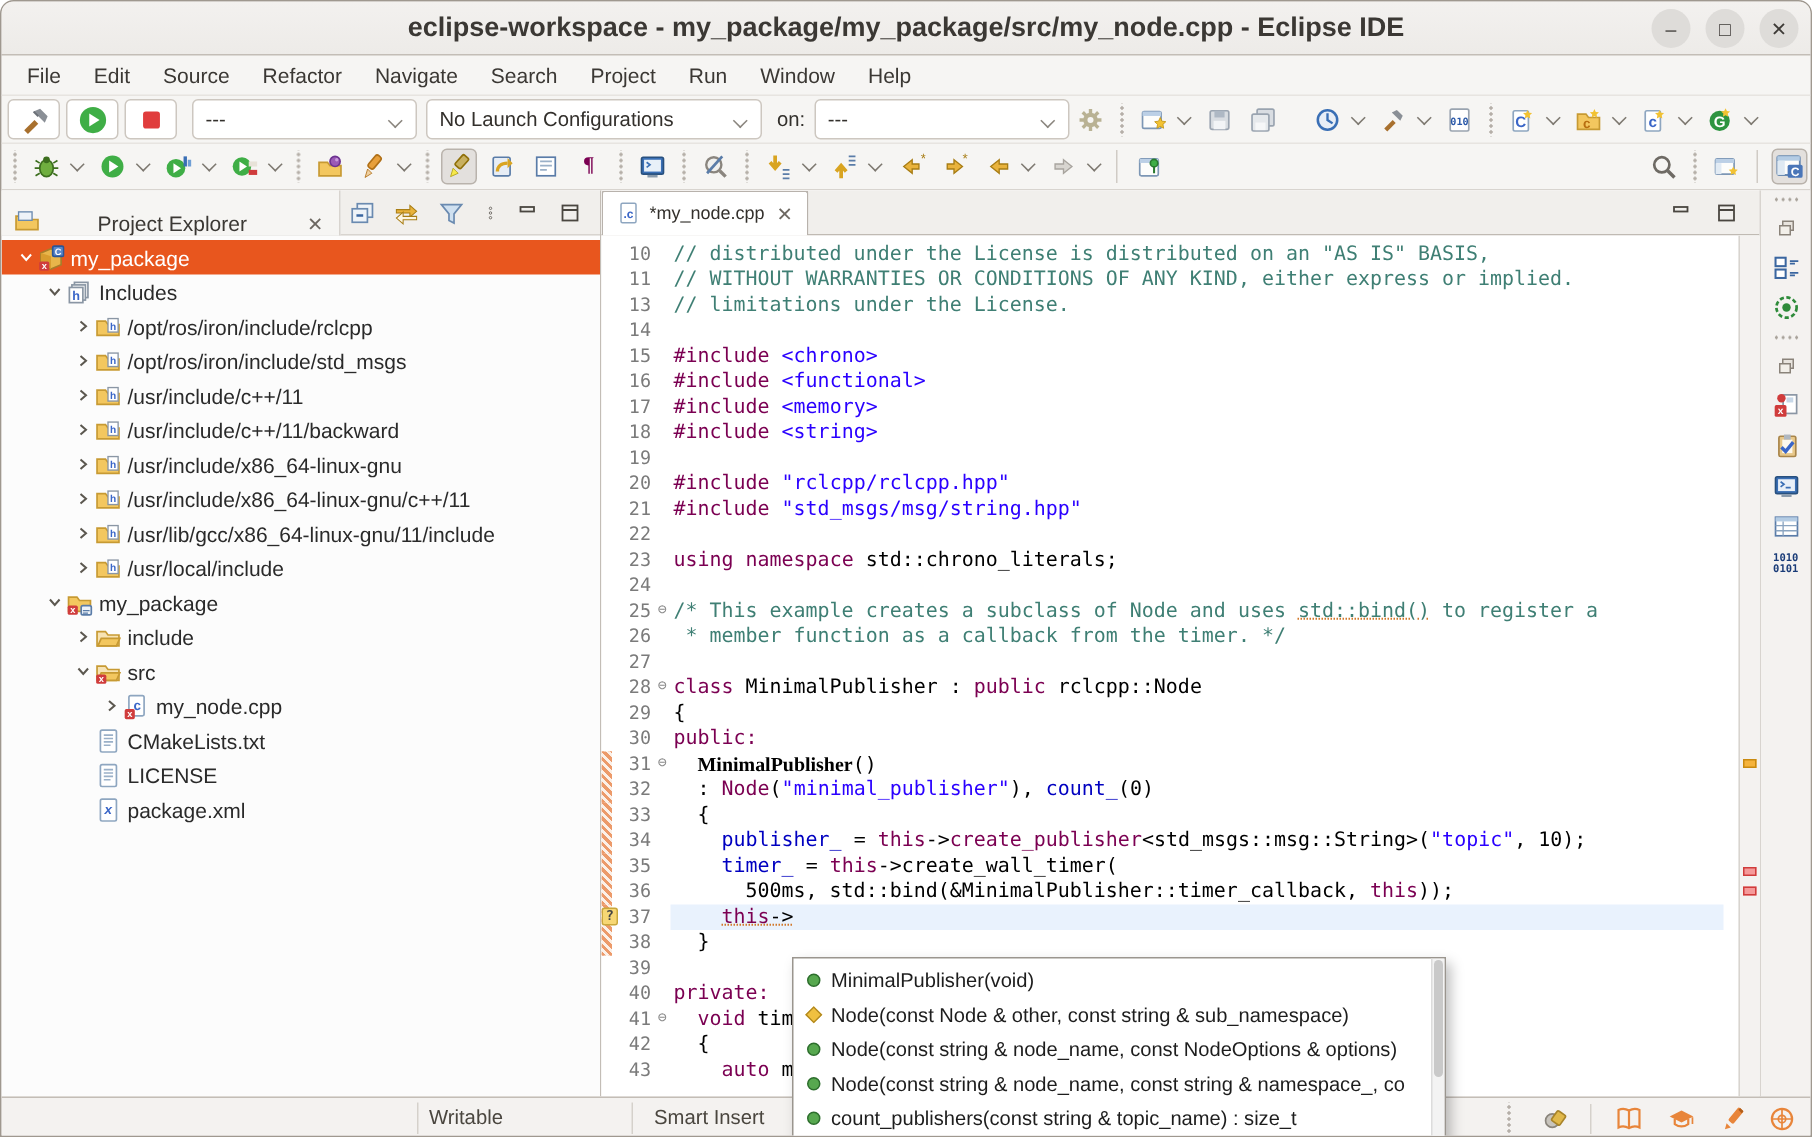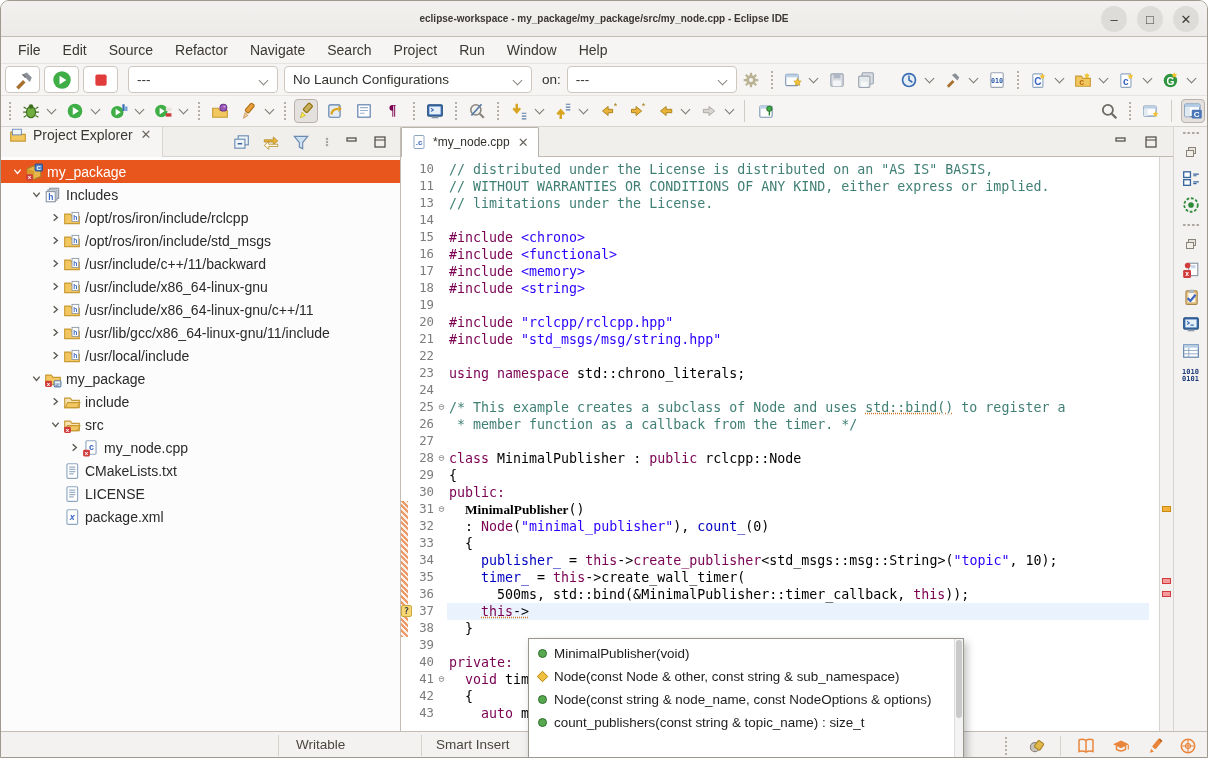--- a/index.html
+++ b/index.html
@@ -1,20 +1,20 @@
 <!DOCTYPE html>
 <html><head>
 <meta charset="utf-8">
 <style>
   * { margin:0; padding:0; box-sizing:border-box; }
   html,body { width:1208px; height:758px; overflow:hidden; background:#fff; }
   body { font-family:"Liberation Sans",sans-serif; }
   .win { position:relative; width:1208px; height:758px; border:1px solid #9f988f; border-radius:9px 9px 0 0; overflow:hidden; background:#f4f2f0; }
   .titlebar { position:relative; height:36px; background:linear-gradient(#f3f1ef,#edebe8); border-bottom:1px solid #c3bdb6; display:flex; align-items:center; justify-content:center; }
-  .title { font-size:10px; font-weight:bold; color:#3b3834; }
+  .title { font-size:18px; font-weight:bold; color:#3b3834; }
   .winbtns { position:absolute; right:8px; top:5px; display:flex; gap:10px; }
   .wbtn { width:26px; height:26px; border-radius:50%; background:#dedcd9; color:#3d3a36; display:flex; align-items:center; justify-content:center; font-size:13px; }
   .menubar { height:26px; background:#f6f5f3; display:flex; align-items:center; padding-left:6px; }
   .menu { font-size:14px; color:#3b3834; padding:0 11px; }
   .tb { display:flex; align-items:center; background:#f6f5f3; }
   .tb1 { height:32px; border-top:1px solid #e7e4e0; padding-left:4px; }
   .tb2 { height:32px; border-top:1px solid #e7e4e0; border-bottom:1px solid #d8d4cf; padding-left:2px; }
   .tbtn { width:35px; height:27px; background:#fff; border:1px solid #cdc7c0; border-radius:4px; display:flex; align-items:center; justify-content:center; margin-right:4px; }
   .combo { height:27px; background:#fff; border:1px solid #cdc7c0; border-radius:4px; display:flex; align-items:center; font-size:13.5px; color:#33302c; padding:0 8px; margin-left:6px; }
   .combo .cval { flex:1; }
@@ -25,21 +25,21 @@
   .ti { width:24px; height:24px; margin:0 2.5px; }
   .dd { width:12px; height:24px; margin-right:3px; }
   .dd:after { content:""; width:6px; height:6px; border-right:1.5px solid #7d7870; border-bottom:1.5px solid #7d7870; transform:rotate(45deg); margin-top:-3px; }
   .sepdots { width:9px; height:22px; margin:0 2px; background-image:radial-gradient(circle,#b5afa8 1px,transparent 1.2px); background-size:4px 4px; background-position:center; background-repeat:repeat-y; }
   .sepline { width:1px; height:22px; background:#d0cbc5; margin:0 6px; }
   .pressed { background:#e3e0dd; border:1px solid #b9b3ac; border-radius:4px; }
   .tbspacer { flex:1; }
   .main { display:flex; height:604px; background:#f4f2f0; }
   .explorer { width:400px; background:#fcfcfc; border-right:1px solid #c3bdb6; display:flex; flex-direction:column; }
   .phead { height:30px; background:#f1efec; border-bottom:1px solid #d8d4cf; display:flex; align-items:center; }
-  .ptab { display:flex; align-items:flex-start; height:30px; padding:0 10px 0 8px; background:#f6f5f3; border-right:1px solid #d8d4cf; }
+  .ptab { display:flex; align-items:flex-end; height:30px; padding:0 10px 0 8px; background:#f6f5f3; border-right:1px solid #d8d4cf;gap:32px; }
   .ptab .lbl { font-size:14px; color:#3b3834; margin:0 8px 0 6px; }
   .pclose { color:#6d6862; font-size:13px; }
   .phicons { margin-left:auto; display:flex; align-items:center; gap:12px; padding-right:12px; }
   .tree { flex:1; overflow:hidden; padding-top:3px; }
   .trow { height:23px; display:flex; align-items:center; font-size:14px; color:#2a2a2a; white-space:nowrap; }
   .trow.sel { background:#e8561e; color:#fff; }
   .tarrow { width:16px; height:16px; display:flex; align-items:center; justify-content:center; flex:none; }
   .ticon { width:18px; height:16px; margin-right:4px; display:flex; align-items:center; justify-content:center; flex:none; }
   .editor { flex:1; display:flex; flex-direction:column; background:#fff; min-width:0; }
   .tabbar { height:30px; background:#f1efec; border-bottom:1px solid #c0bab3; display:flex; align-items:center; }
@@ -124,21 +124,21 @@
         <span class="icon ">
           <svg width="20" height="20" viewBox="0 0 16 16">
             <rect x="3.5" y="3.5" width="9" height="9" rx="1.5" fill="#e03c3c"></rect>
           </svg>
         </span>
       </div>
       <div class="combo" style="width: 150px;">
         <span class="cval">---</span>
         <span class="chev"></span>
       </div>
-      <div class="combo" style="width: 248px;">
+      <div class="combo" style="width: 224px;">
         <span class="cval">No Launch Configurations</span>
         <span class="chev"></span>
       </div>
       <span class="onlabel">on:</span>
       <div class="combo" style="width: 170px;">
         <span class="cval">---</span>
         <span class="chev"></span>
       </div>
       <span class="icon ti">
         <svg width="18" height="18" viewBox="0 0 16 16">
@@ -514,20 +514,36 @@
               </svg>
             </span>
             <span class="ticon">
               <svg width="18" height="18" viewBox="0 0 16 16">
                 <path d="M1.5 4.5h5l1.5 2h6.5v6.5h-13z" fill="#f3c75f" stroke="#c79a33"></path>
                 <rect x="8" y="3" width="6" height="8" fill="#fff" stroke="#8a96a4" stroke-width=".8"></rect>
                 <text x="11" y="9.5" font-size="6" font-weight="bold" fill="#3a66c8" text-anchor="middle">h</text>
               </svg>
             </span>
             <span>/opt/ros/iron/include/std_msgs</span>
+          </div>
+          <div class="trow">
+            <span style="width: 46px; flex: 0 0 auto;"></span>
+            <span class="tarrow">
+              <svg width="11" height="11" viewBox="0 0 12 12">
+                <path d="M4 2.5l4 3.5-4 3.5" fill="none" stroke="#5c5850" stroke-width="1.5"></path>
+              </svg>
+            </span>
+            <span class="ticon">
+              <svg width="18" height="18" viewBox="0 0 16 16">
+                <path d="M1.5 4.5h5l1.5 2h6.5v6.5h-13z" fill="#f3c75f" stroke="#c79a33"></path>
+                <rect x="8" y="3" width="6" height="8" fill="#fff" stroke="#8a96a4" stroke-width=".8"></rect>
+                <text x="11" y="9.5" font-size="6" font-weight="bold" fill="#3a66c8" text-anchor="middle">h</text>
+              </svg>
+            </span>
+            <span>/usr/include/c++/11</span>
           </div>
           <div class="trow">
             <span style="width: 46px; flex: 0 0 auto;"></span>
             <span class="tarrow">
               <svg width="11" height="11" viewBox="0 0 12 12">
                 <path d="M4 2.5l4 3.5-4 3.5" fill="none" stroke="#5c5850" stroke-width="1.5"></path>
               </svg>
             </span>
             <span class="ticon">
               <svg width="18" height="18" viewBox="0 0 16 16">
@@ -841,21 +857,21 @@
             <path d="M1.5 7.5h13M1.5 10.5h13M6 5v8.5" stroke="#8aa4c0" stroke-width=".8"></path>
           </svg>
         </span>
         <span class="icon sbi">
           <span style="font-family:'DejaVu Sans Mono',monospace;font-size:7px;font-weight:bold;color:#1a3c78;line-height:7px;display:inline-block;text-align:center">1010<br>0101</span>
         </span>
       </div>
   </div>
   <div class="statusbar">
     <div class="sbsep" style="left:277px"></div>
-    <div class="sbtext" style="left:295px">Writable</div>
+    <div class="sbtext" style="left:285px">Writable</div>
     <div class="sbsep" style="left:420px"></div>
     <div class="sbtext" style="left:435px">Smart Insert</div>
     <div class="sbicons" id="sbicons">
         <span class="sepdots"></span>
         <span class="icon ">
           <svg width="18" height="18" viewBox="0 0 16 16">
             <circle cx="7" cy="9" r="4" fill="#c8c4bc" stroke="#8a857c"></circle>
             <rect x="8" y="4" width="6" height="7" rx="1" transform="rotate(35 11 7)" fill="#e0b84a" stroke="#a8842a"></rect>
           </svg>
         </span>
@@ -900,17 +916,21 @@
       <div class="pitem">
         <span class="pdot diamond"></span>
         <span>Node(const Node &amp; other, const string &amp; sub_namespace)</span>
       </div>
       <div class="pitem">
         <span class="pdot green"></span>
         <span>Node(const string &amp; node_name, const NodeOptions &amp; options)</span>
       </div>
       <div class="pitem">
         <span class="pdot green"></span>
+        <span>Node(const string &amp; node_name, const string &amp; namespace_, co</span>
+      </div>
+      <div class="pitem">
+        <span class="pdot green"></span>
         <span>count_publishers(const string &amp; topic_name) : size_t</span>
       </div>
       <div class="pitem"></div>
     </div>
 </div>
 
 </body></html>

